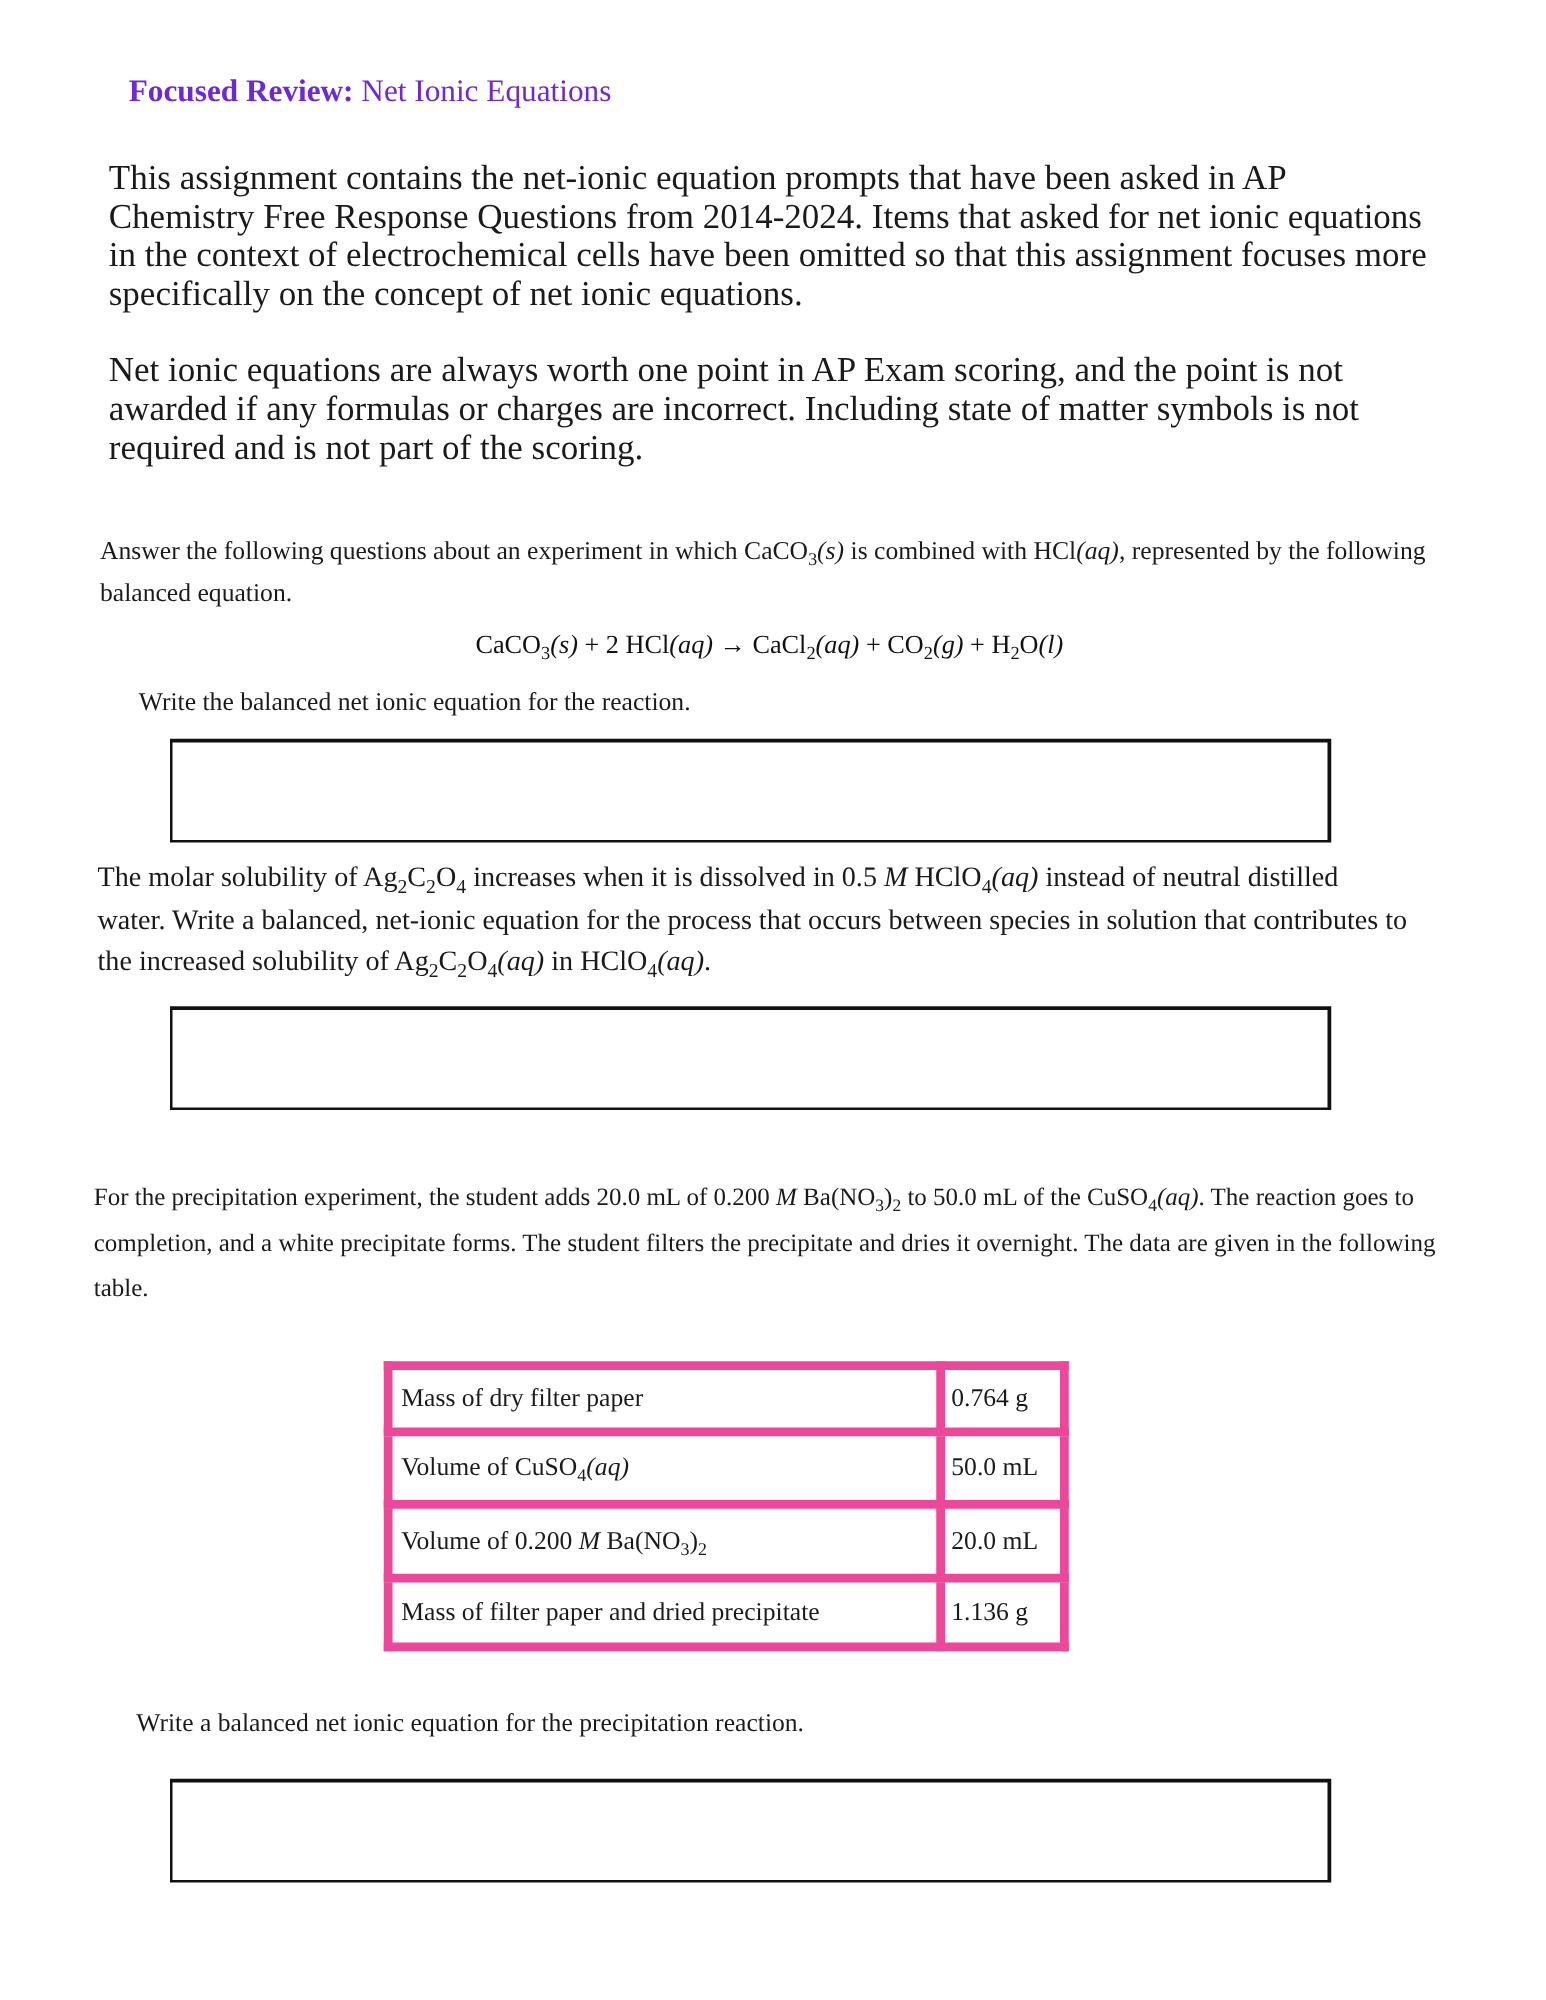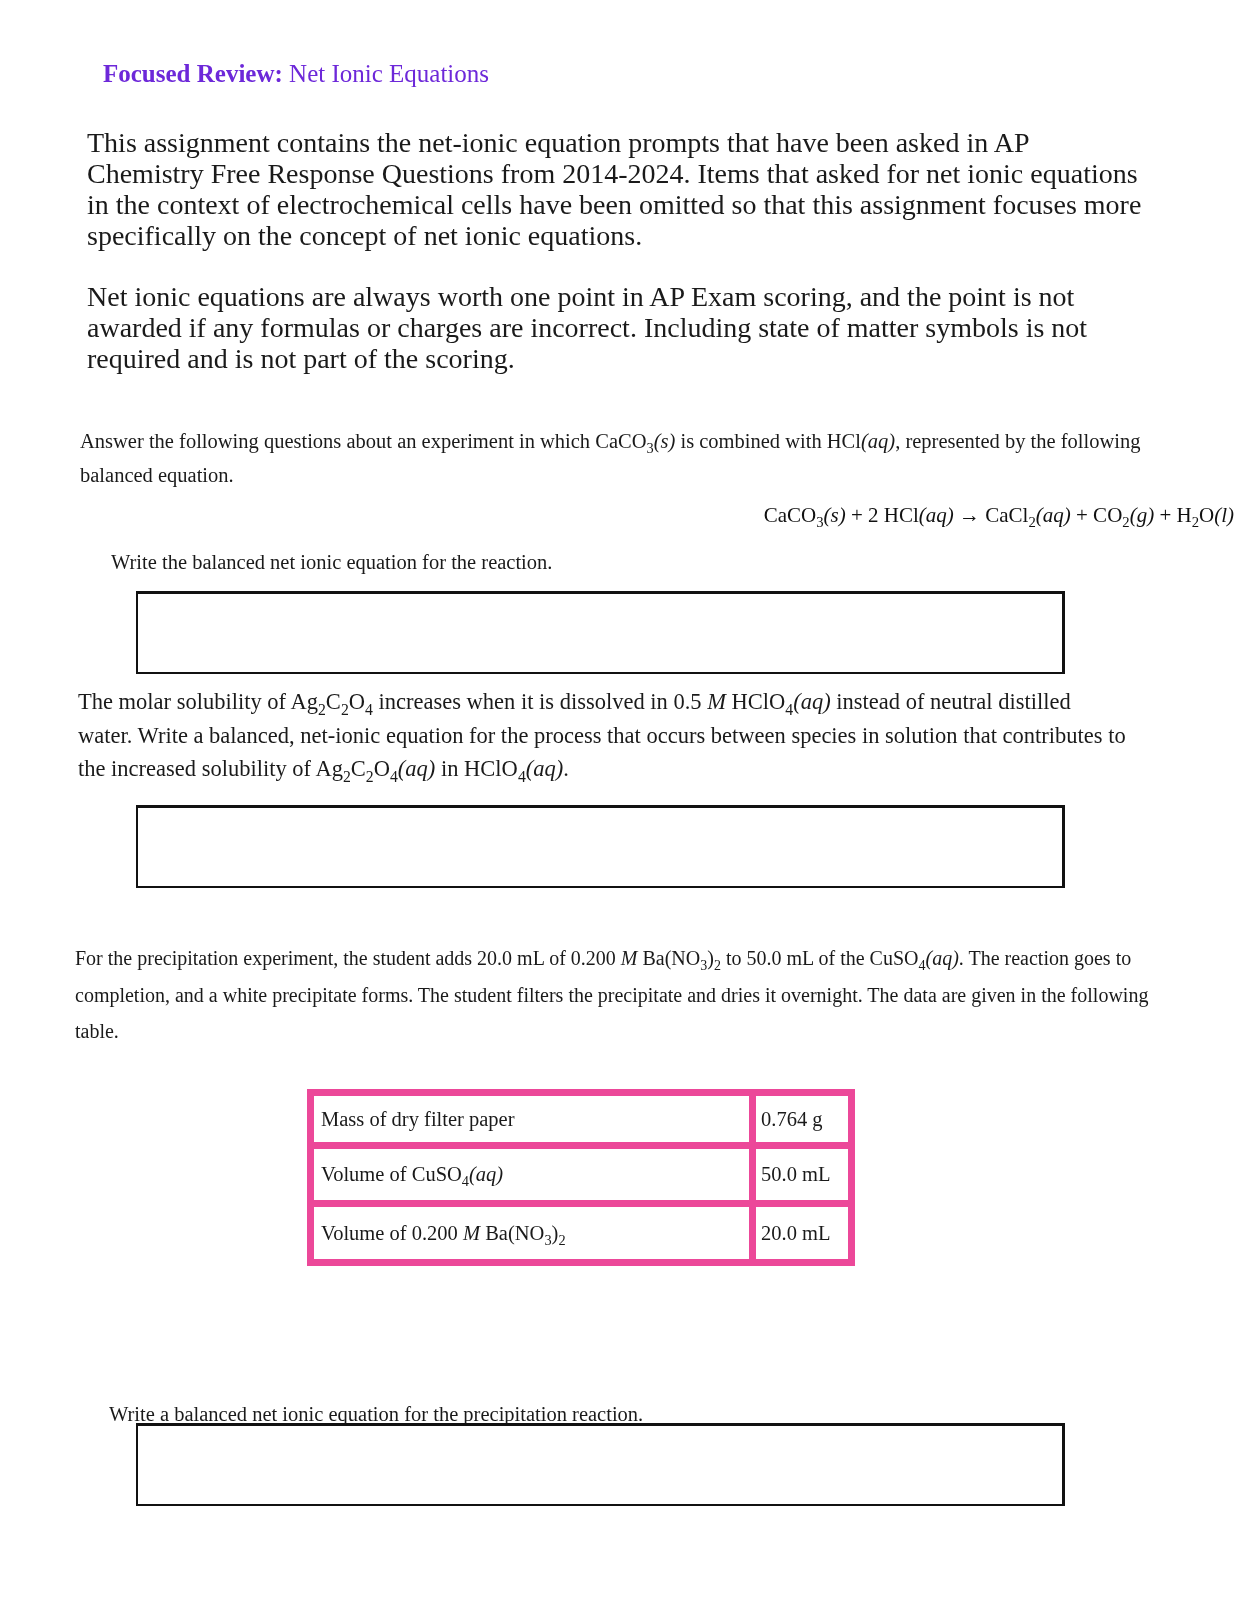--- a/index.html
+++ b/index.html
@@ -12,26 +12,26 @@
     .intro {
       position: absolute; left: 87px; width: 1060px;
       font-family: "Liberation Serif", serif; font-size: 28px; line-height: 31px; color: #1a1a1a;
       margin: 0;
     }
     .q-text {
       position: absolute; margin: 0;
       font-family: "Liberation Serif", serif; color: #1a1a1a;
     }
     .q1 { left: 80px; top: 424px; width: 1100px; font-size: 20.5px; line-height: 34px; }
-    .eq { left: 0; width: 1237px; top: 503px; text-align: right; font-size: 21px; font-family: "Liberation Serif", serif; position: absolute; }
+    .eq { left: 0; width: 1237px; top: 503px; text-align: center; font-size: 21px; font-family: "Liberation Serif", serif; position: absolute; }
     .eq-inner { position: relative; left: -3px; }
     .prompt1 { left: 111px; top: 551px; font-size: 20.5px; }
     .q2 { left: 78px; top: 685px; width: 1050px; font-size: 22.5px; line-height: 33.5px; }
     .q3 { left: 75px; top: 940px; width: 1110px; font-size: 20px; line-height: 36.5px; }
-    .prompt3 { left: 109px; top: 1368px; font-size: 20.5px; margin-top: 35px; }
+    .prompt3 { left: 109px; top: 1368px; font-size: 20.5px; }
     .answer-box {
       position: absolute; left: 136px; width: 929px; height: 83px;
       border: 2px solid #111; border-top-width: 3px; border-right-width: 3px;
       background: #fff; box-sizing: border-box;
     }
     .box1 { top: 591px; }
     .box2 { top: 805px; }
     .box3 { top: 1423px; }
     .answer-box textarea {
       width: 100%; height: 100%; border: none; outline: none; resize: none;
@@ -94,20 +94,24 @@
     <td class="value">0.764 g</td>
   </tr>
   <tr class="r2">
     <td class="label"><span>Volume of CuSO</span><sub>4</sub><i>(aq)</i></td>
     <td class="value">50.0 mL</td>
   </tr>
   <tr class="r3">
     <td class="label"><span>Volume of 0.200 </span><i>M</i><span> Ba(NO</span><sub>3</sub><span>)</span><sub>2</sub></td>
     <td class="value">20.0 mL</td>
   </tr>
+  <tr class="r4">
+    <td class="label">Mass of filter paper and dried precipitate</td>
+    <td class="value">1.136 g</td>
+  </tr>
 </tbody>
   </table>
 
 <p class="q-text prompt3">Write a balanced net ionic equation for the precipitation reaction.</p>
 
 <div class="answer-box box3">
   <textarea style=""></textarea>
 </div>
 
 </body></html>

